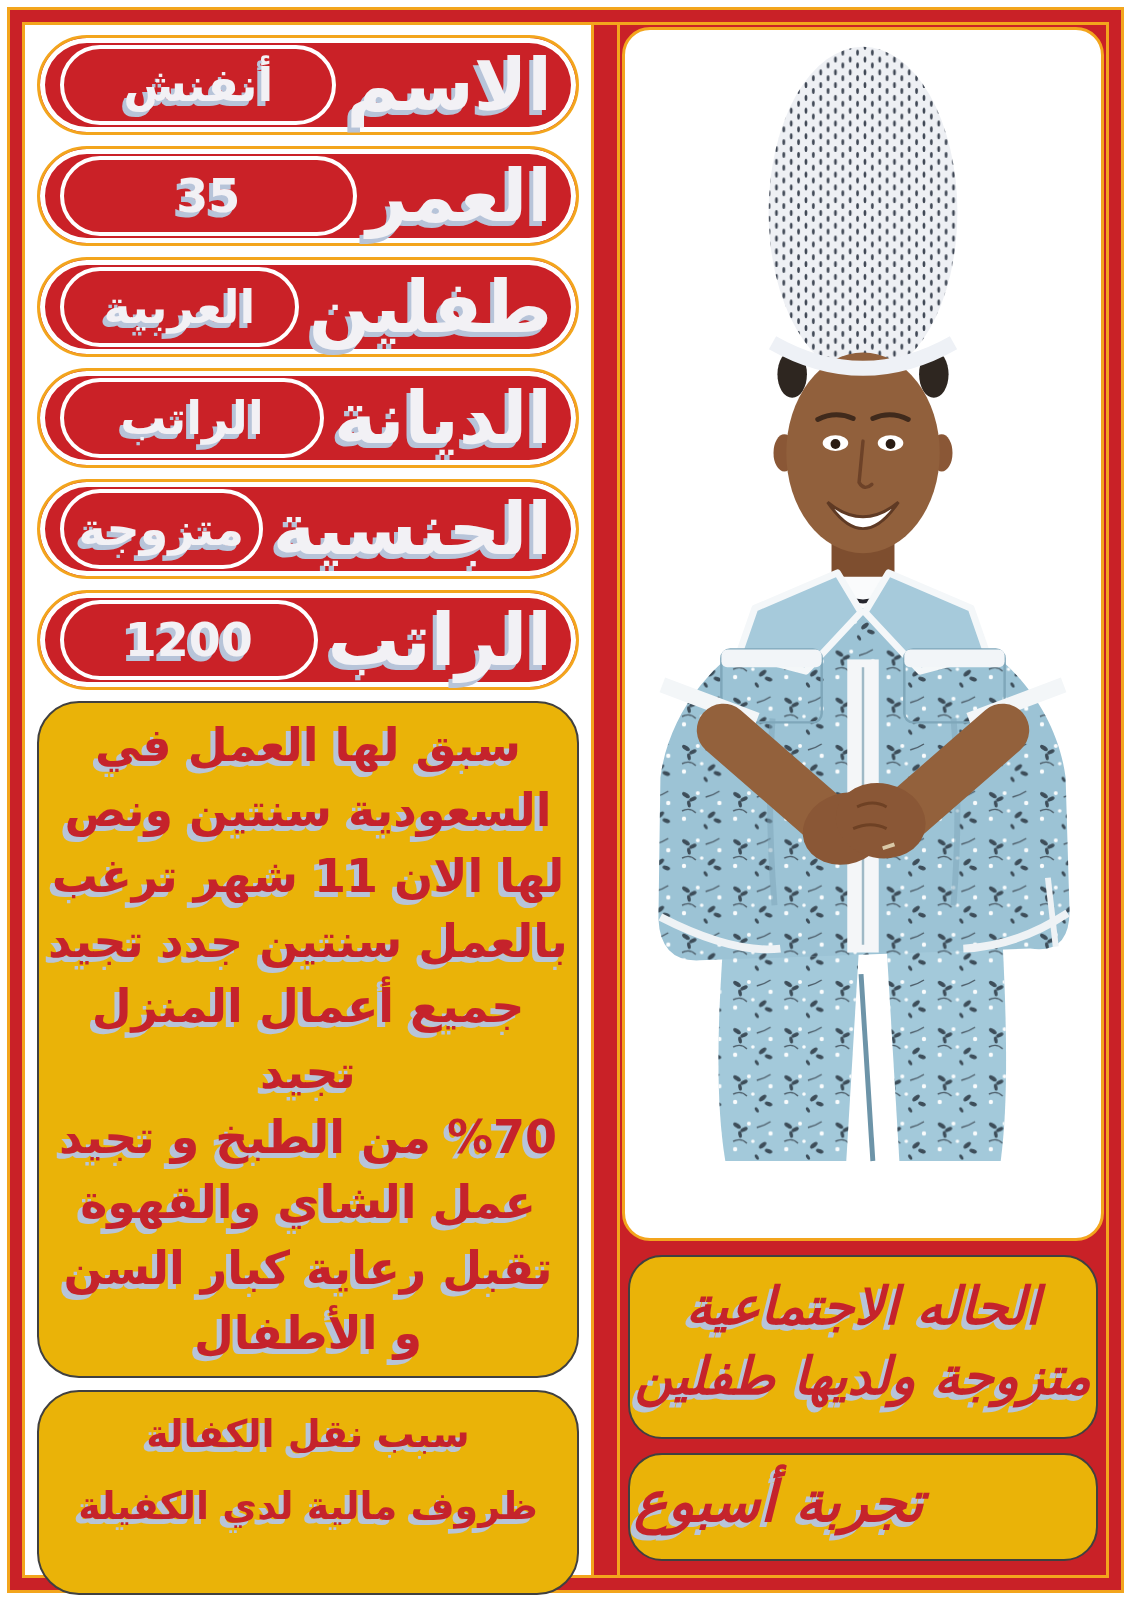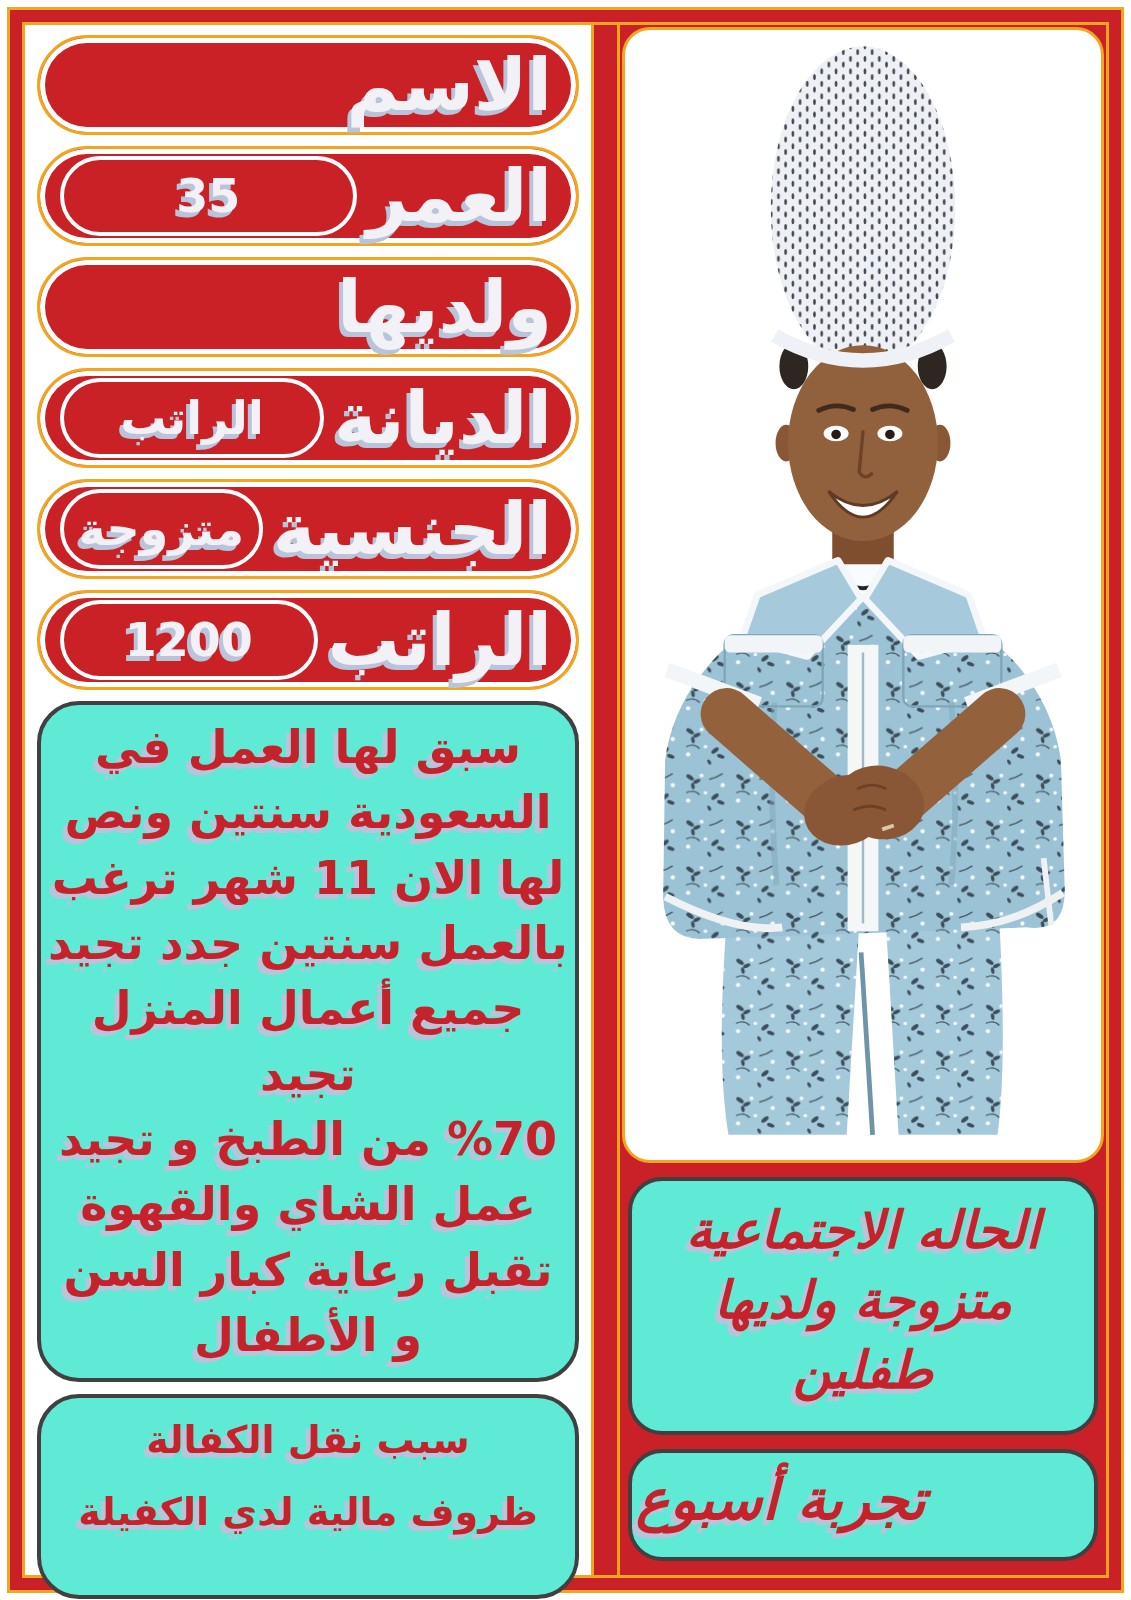--- a/index.html
+++ b/index.html
@@ -14,21 +14,21 @@
         background:#CA2127;border:3px solid #F3A51D;border-radius:54px;
         box-shadow:inset 0 0 0 5px #ffffff;
         display:flex;align-items:center;gap:10px;padding:0 24px 0 20px;}
   .pill-label{color:#F2F1F5;font-weight:bold;font-size:72px;line-height:1;
         text-shadow:-4px 5px 0 #b7c4d9;white-space:nowrap;}
   .pill-capsule{flex:1;height:72px;border:4px solid #ffffff;border-radius:40px;
         display:flex;align-items:center;justify-content:center;}
   .pill-value{color:#F2F1F5;font-weight:bold;font-size:46px;line-height:1;
         text-shadow:-4px 5px 0 #b7c4d9;white-space:nowrap;}
 
-  .white-box{box-sizing:border-box;background:#5eead4;border:4px solid #404040;border-radius:42px;}
+  .white-box{box-sizing:border-box;background:#eab308;border:2px solid #404040;border-radius:42px;}
   .exp-box{flex:1;margin-bottom:12px;display:flex;align-items:center;justify-content:center;padding:10px 6px;}
   .exp-text{direction:rtl;white-space:pre-line;text-align:center;color:#C5232B;font-weight:bold;
         font-size:46px;line-height:1.42;text-shadow:-5px 5px 0 #b7c4d9;width:100%;}
   .reason-box{flex:0 0 auto;min-height:205px;padding:18px 6px 26px;text-align:center;}
   .reason-title,.reason-value{direction:rtl;color:#C5232B;font-weight:bold;font-size:38px;line-height:1.3;
         text-shadow:-5px 5px 0 #b7c4d9;}
   .reason-value{margin-top:22px;}
 
   
   .divider{width:23px;background:#C92127;border-left:3px solid #F3A51D;border-right:3px solid #F3A51D;flex:0 0 auto;}
@@ -49,31 +49,37 @@
 <body>
 
 <div class="page">
   <div class="frame-outer">
     <div class="frame-inner">
 
       <div class="fields-col">
 
         <div class="pill">
           <span class="pill-label">الاسم</span>
+          <span class="pill-capsule">
+            <span class="pill-value">أنفنش</span>
+          </span>
         </div>
 
         <div class="pill">
           <span class="pill-label">العمر</span>
           <span class="pill-capsule">
             <span class="pill-value">35</span>
           </span>
         </div>
 
         <div class="pill">
-          <span class="pill-label">ولديها</span>
+          <span class="pill-label">طفلين</span>
+          <span class="pill-capsule">
+            <span class="pill-value">العربية</span>
+          </span>
         </div>
 
         <div class="pill">
           <span class="pill-label">الديانة</span>
           <span class="pill-capsule">
             <span class="pill-value">الراتب</span>
           </span>
         </div>
 
         <div class="pill">

